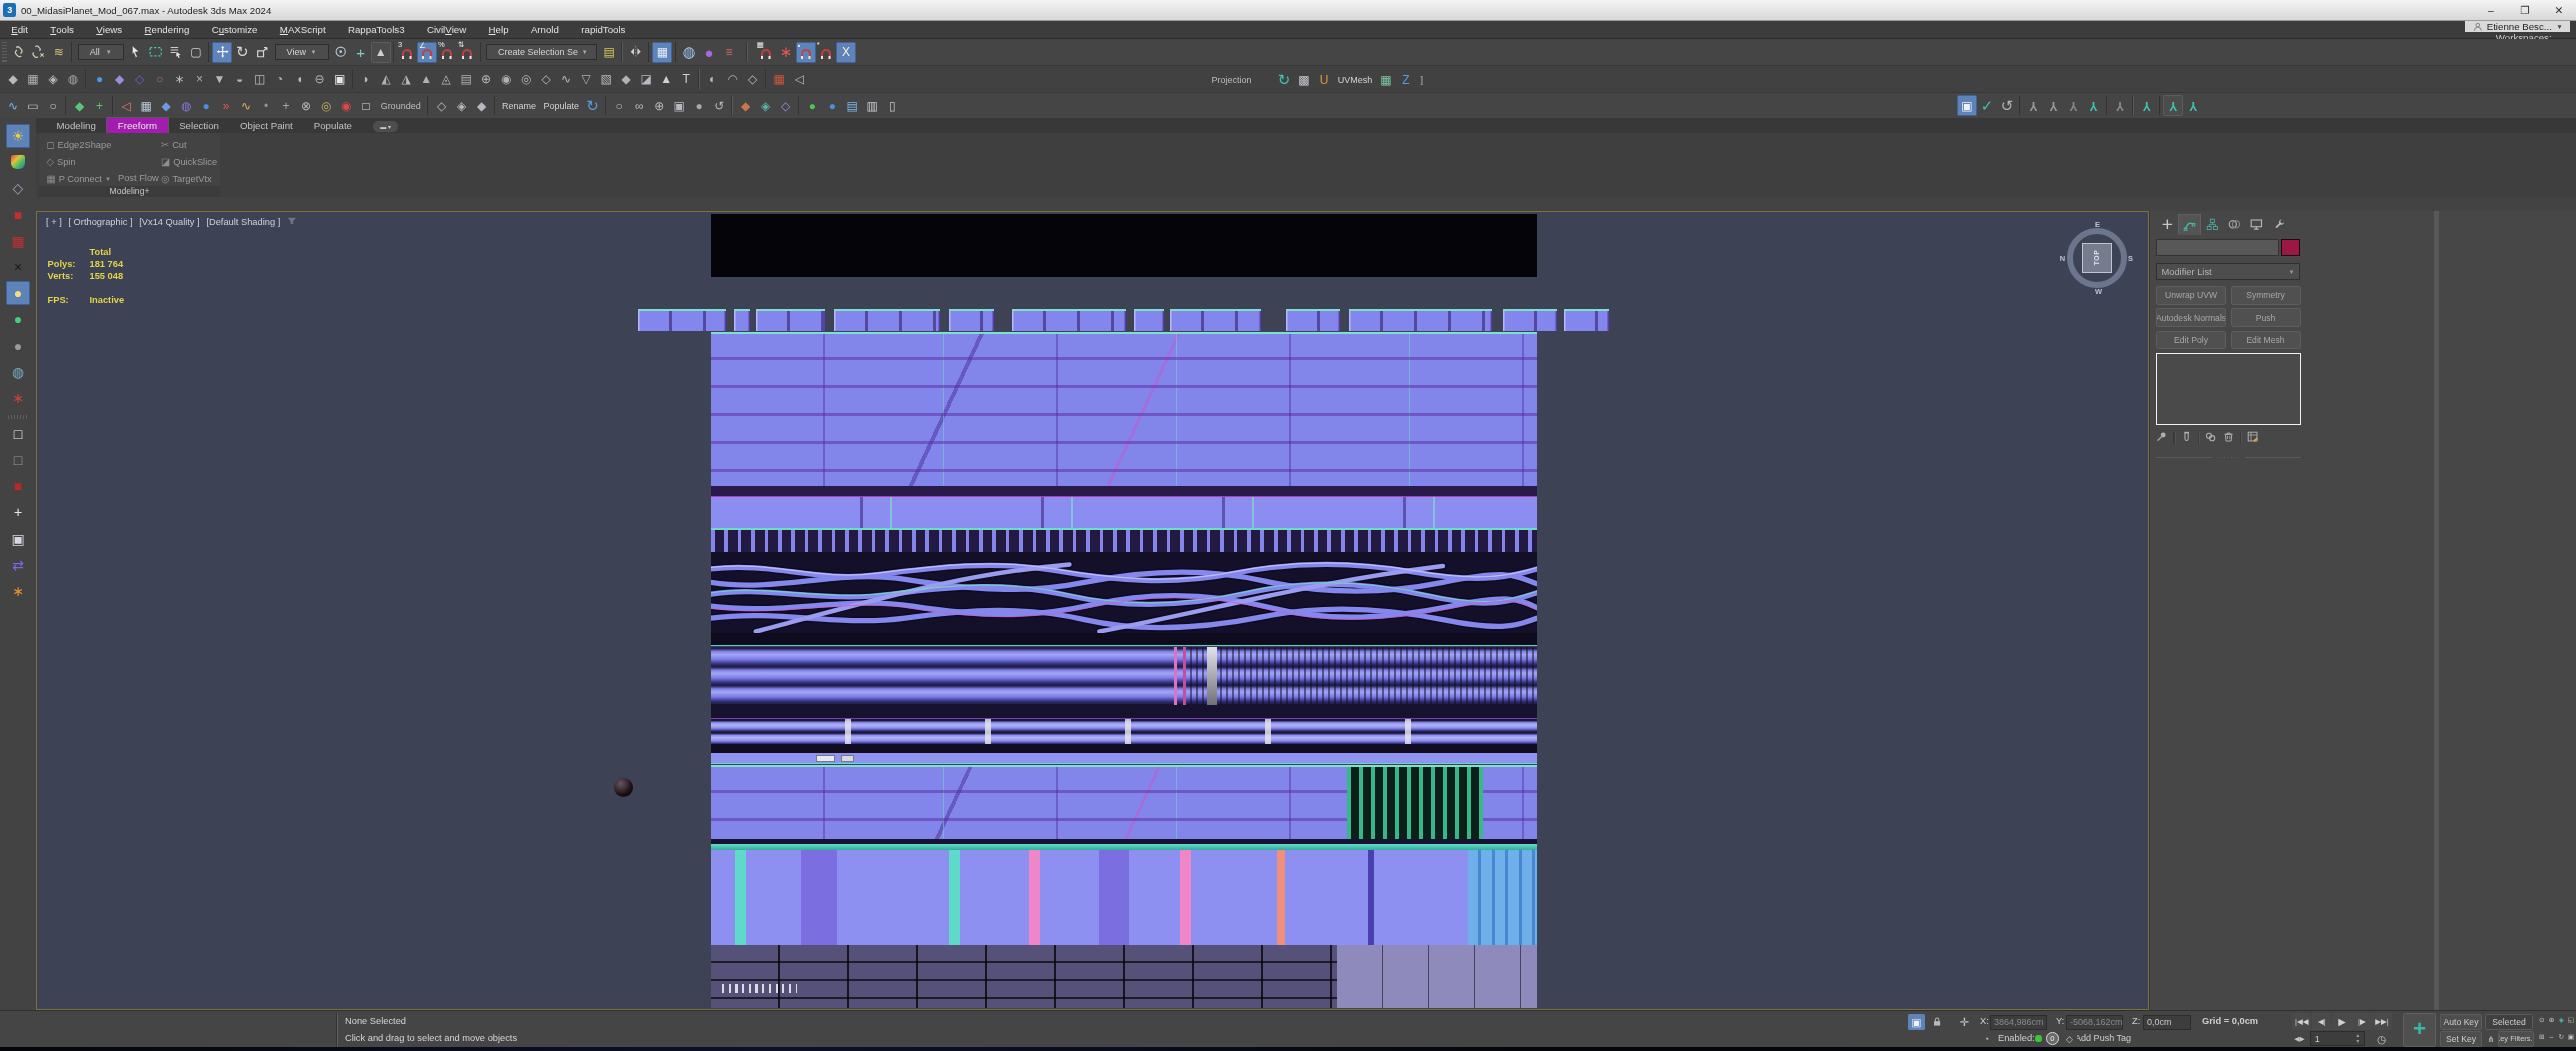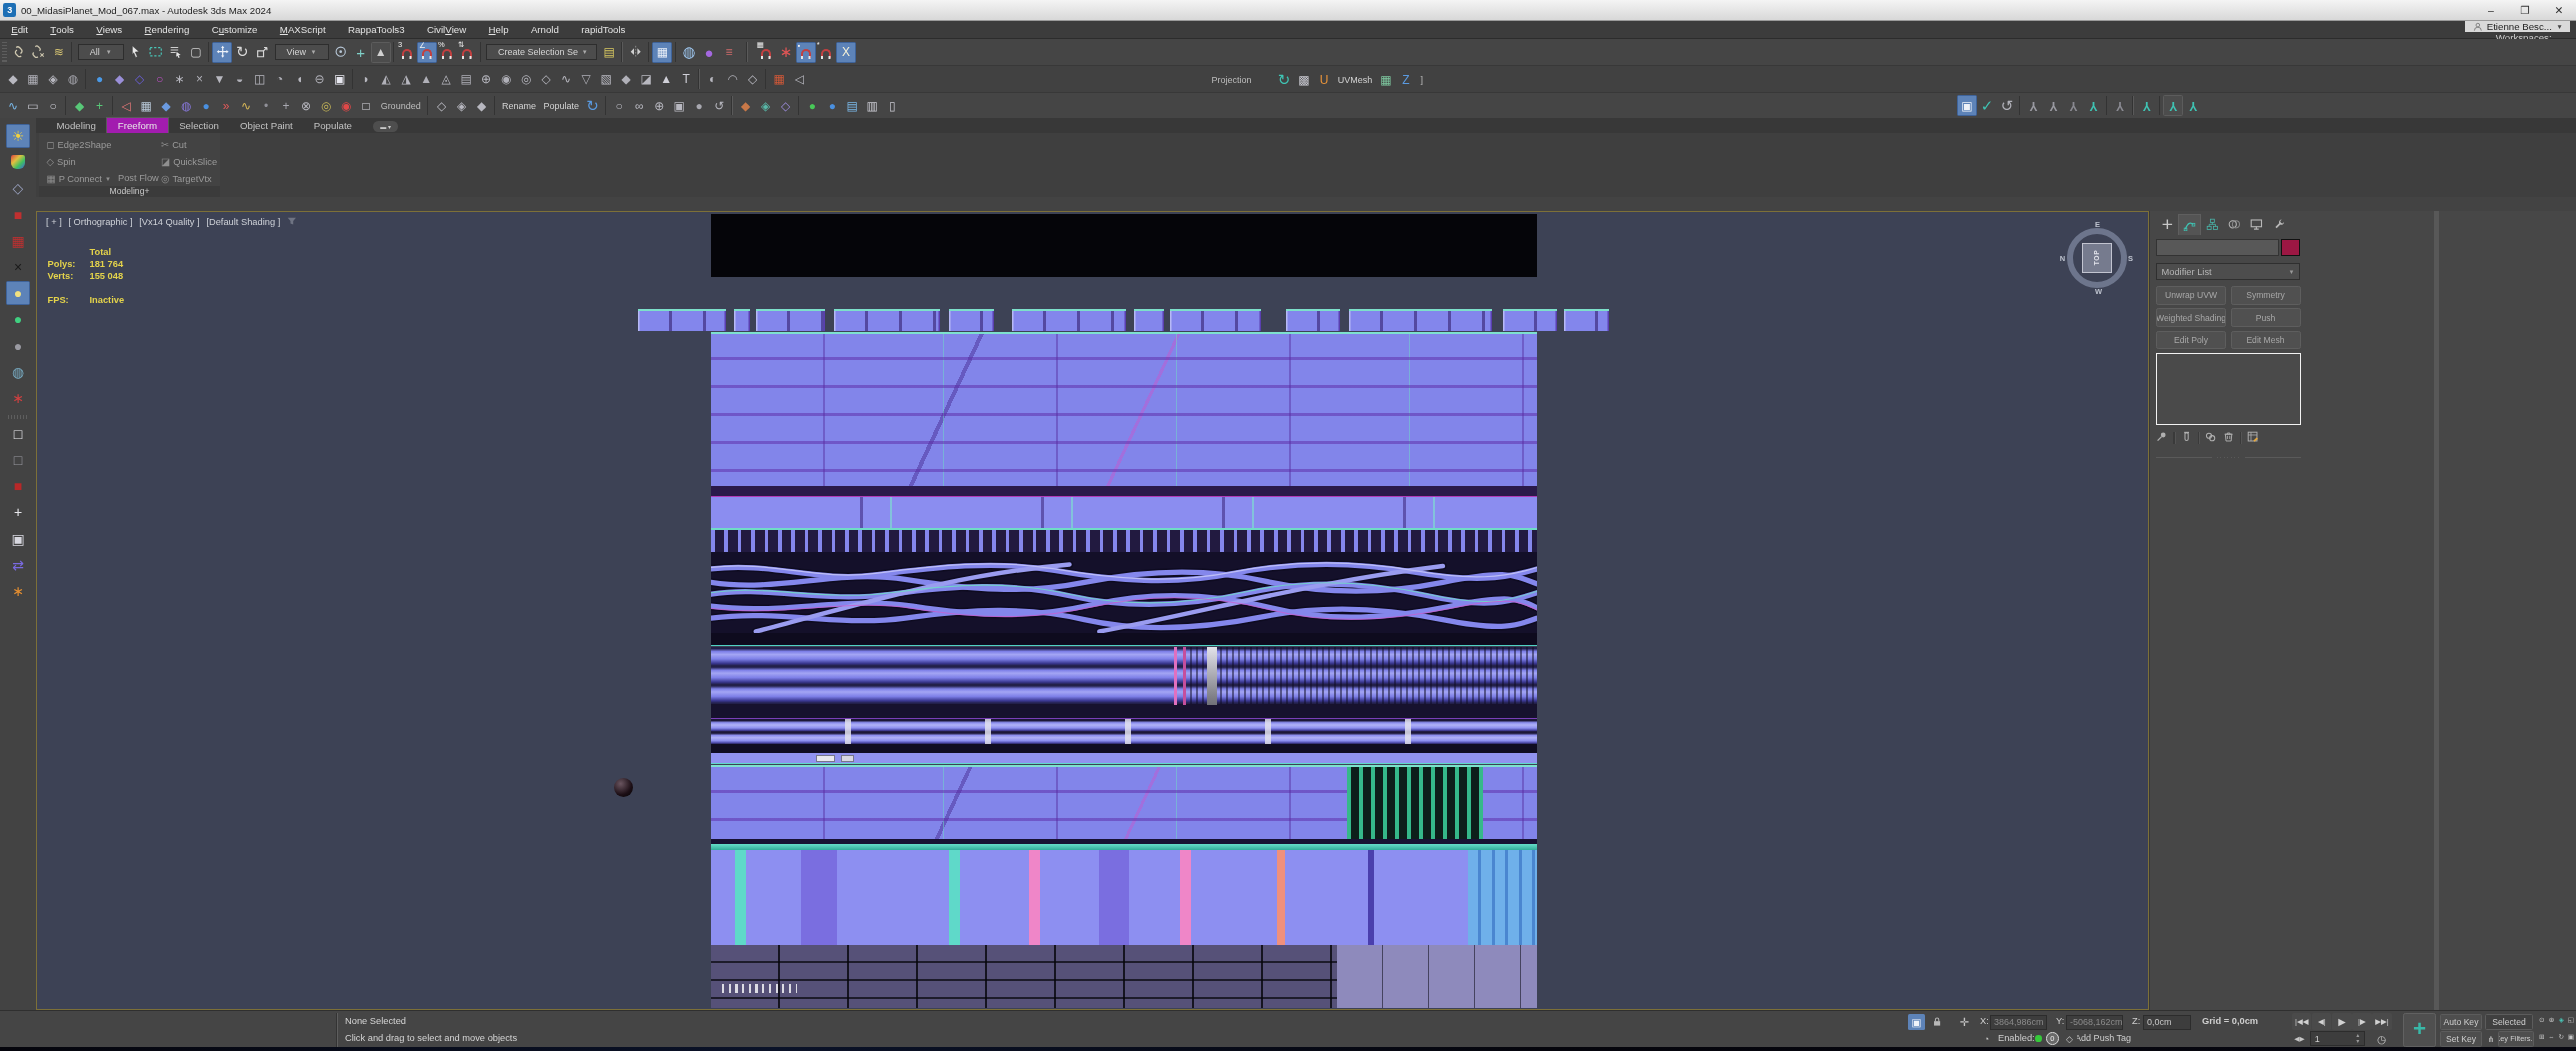--- a/index.html
+++ b/index.html
@@ -998,21 +998,21 @@
       </div>
     <div id="cp-name"></div>
     <div id="cp-swatch"></div>
     <div id="cp-modlist">
       <span>Modifier List</span>
       <span class="caret">▼</span>
     </div>
     <div id="cp-modbtns">
         <div class="modbtn">Unwrap UVW</div>
         <div class="modbtn">Symmetry</div>
-        <div class="modbtn">Weighted Shading</div>
+        <div class="modbtn">Autodesk Normals</div>
         <div class="modbtn">Push</div>
         <div class="modbtn">Edit Poly</div>
         <div class="modbtn">Edit Mesh</div>
       </div>
     <div id="cp-stack"></div>
     <div id="cp-stacktools">
       <span><svg viewBox="0 0 14 14">
             <circle cx="9" cy="5" r="3" fill="#b0b0b0"></circle>
             <path d="M7 7L2 12" stroke="#b0b0b0" stroke-width="1.6"></path>
           </svg></span>

